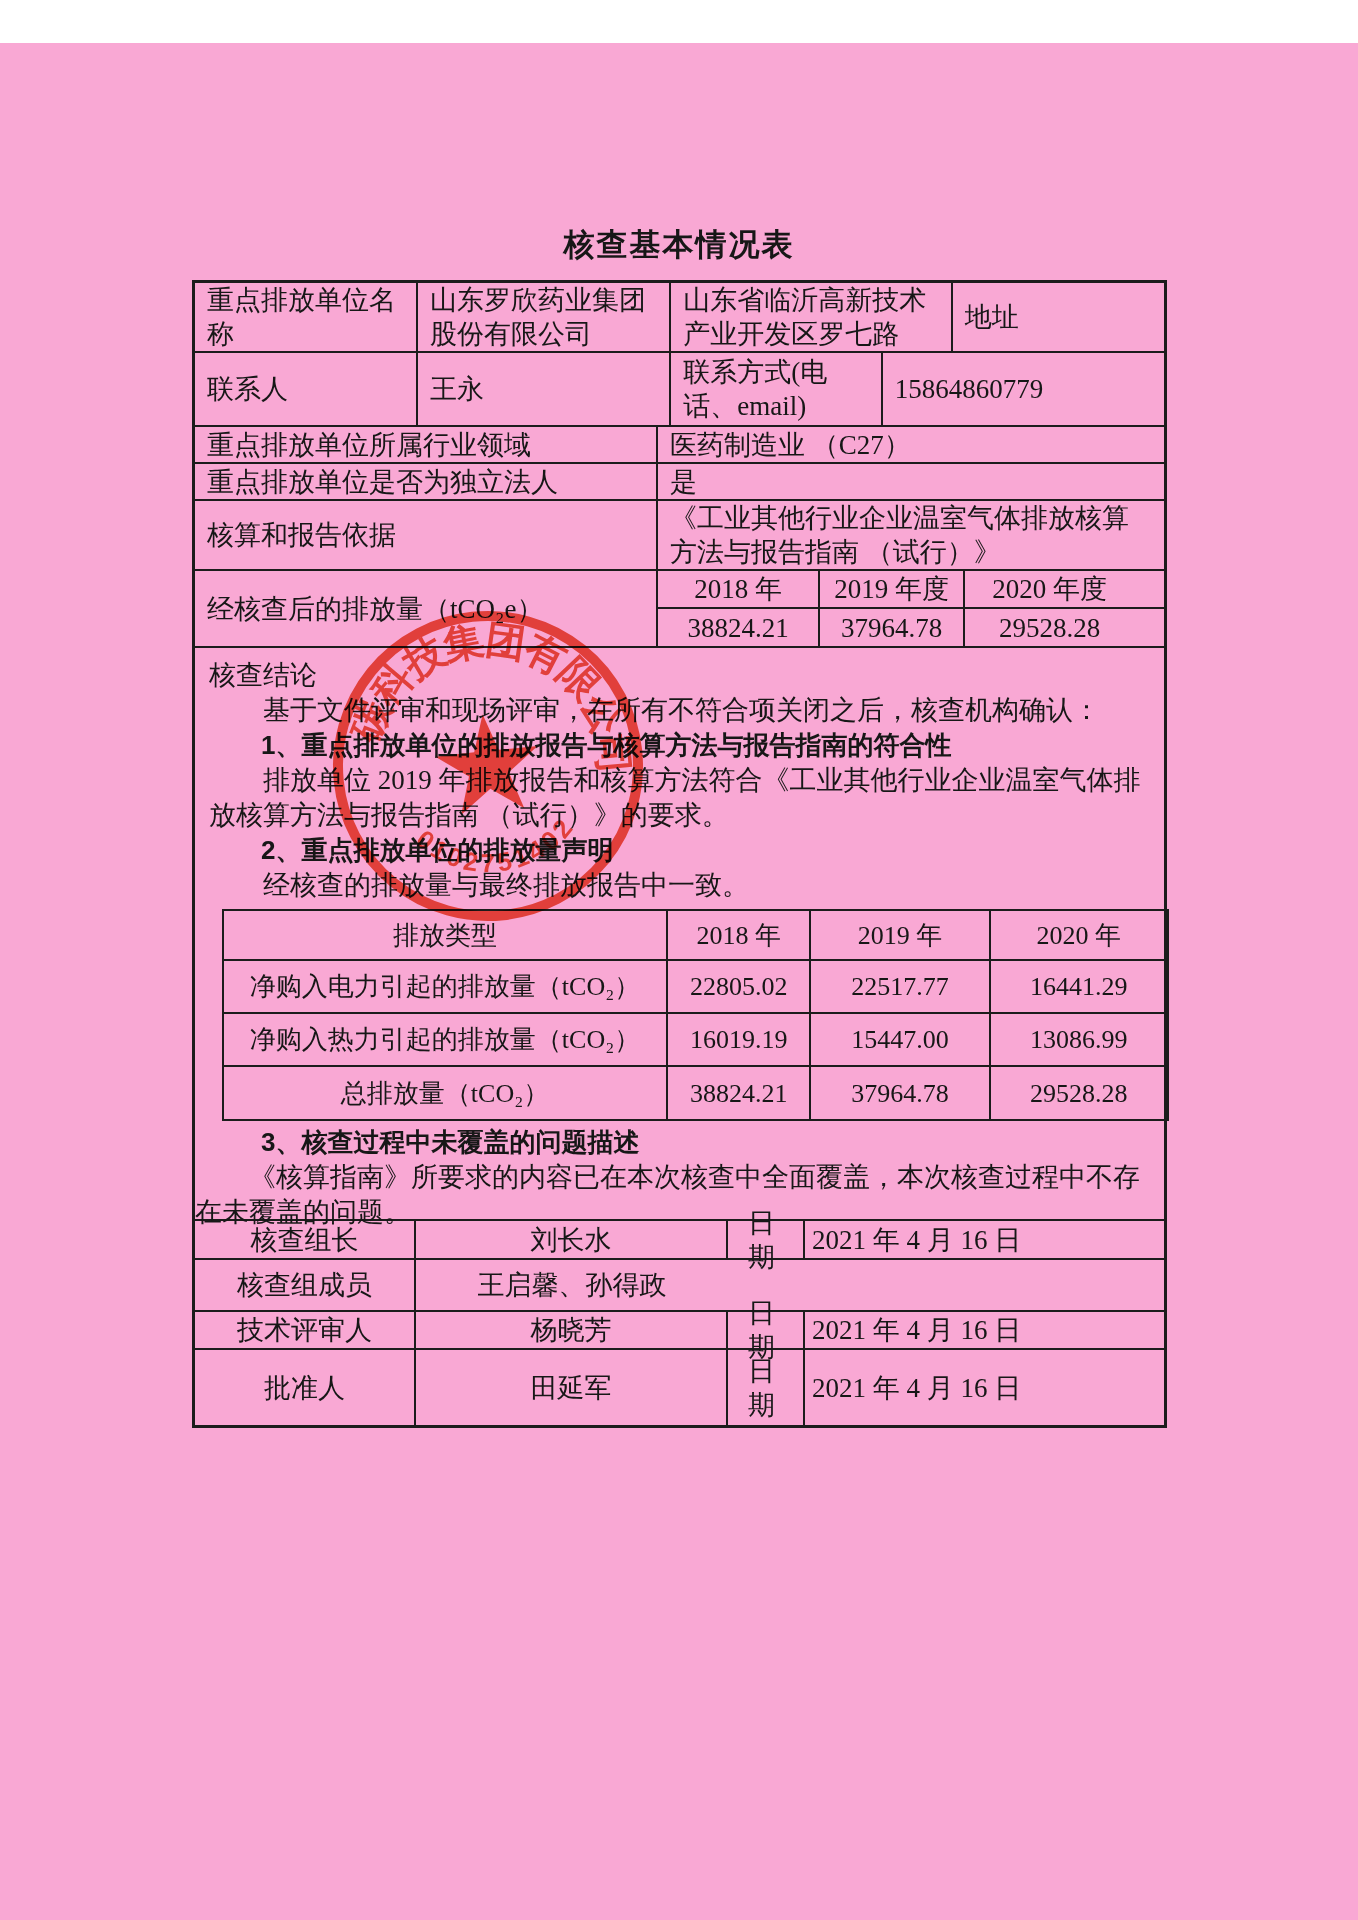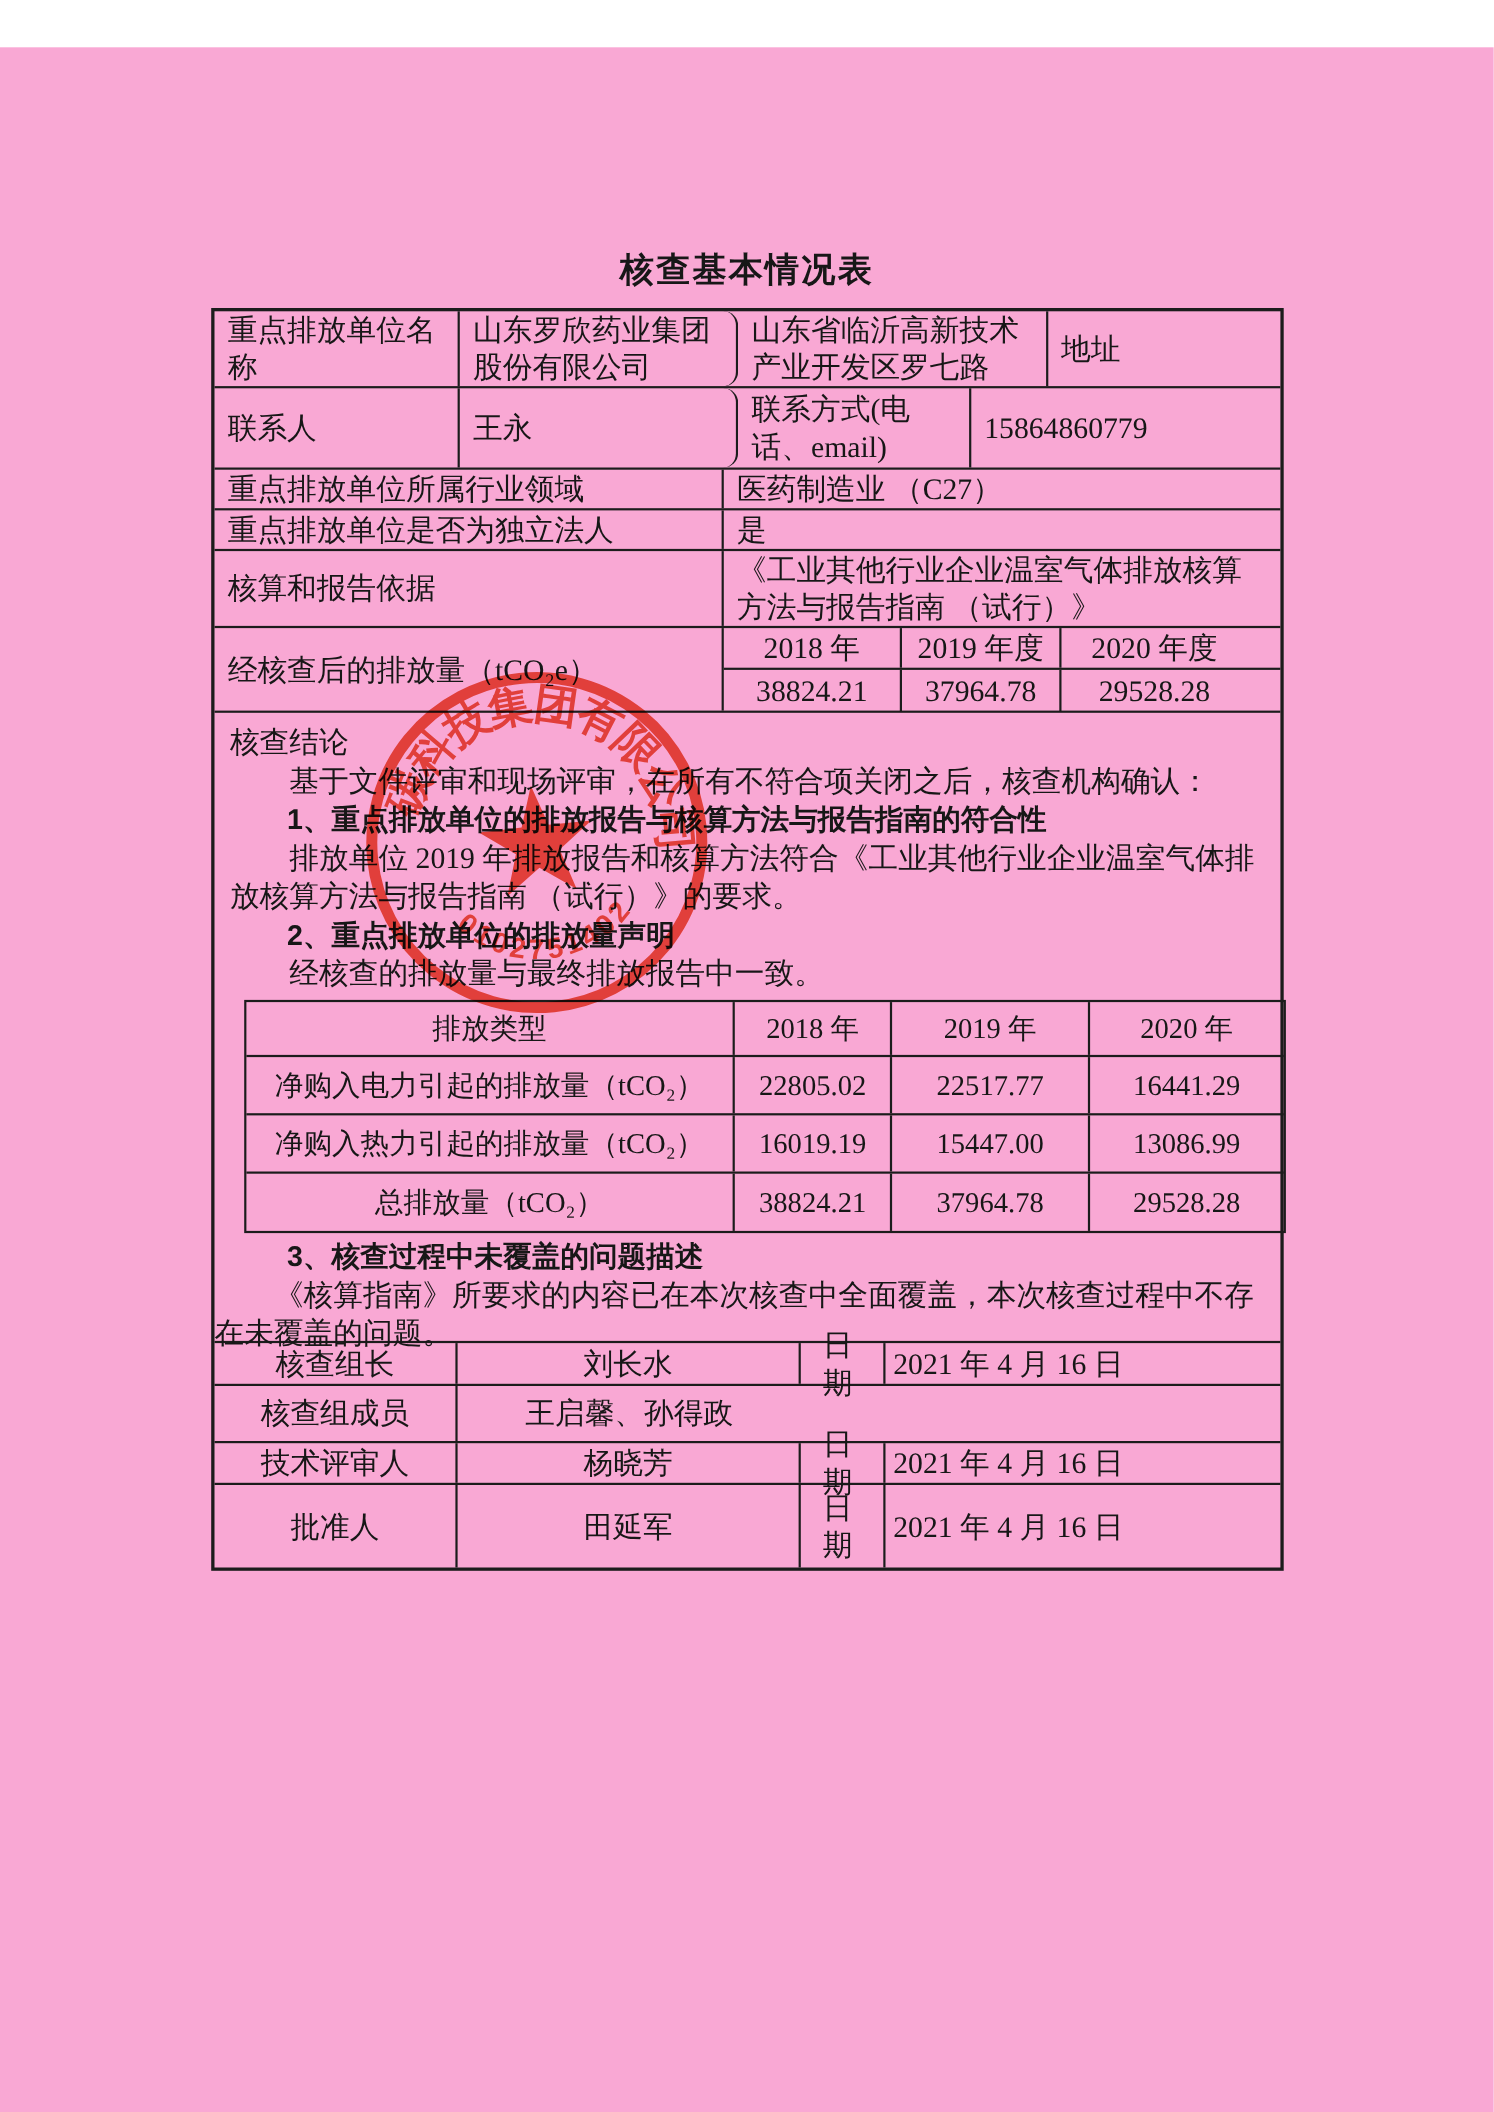--- a/index.html
+++ b/index.html
@@ -20,21 +20,21 @@
     font-size:27px;
   }
   .band { display:flex; border-bottom:2px solid #1c1c1c; }
   .band:last-child { border-bottom:none; }
   .cell { border-right:2px solid #1c1c1c; display:flex; align-items:center;
           padding:2px 12px; overflow-wrap:anywhere; line-height:34px; }
   .cell:last-child { border-right:none; }
   .cell.center { justify-content:center; padding:2px 4px; text-align:center; }
   .cell.noborder { border-right:none; }
   
-  .w1 { width:229px; } .w2 { width:260px;border-radius:13px; } .w3 { width:217px; } .w4 { width:289px; }
+  .w1 { width:229px; } .w2 { width:260px; } .w3 { width:217px; } .w4 { width:289px; }
   .h70 { height:70px; } .h74 { height:74px; } .h37 { height:37px; } .h35 { height:52px; }
   
   .wl { width:463px; } .wv { width:506px; }
   
   .y1 { width:162px; } .y2 { width:145px; } .y3 { width:169px; }
   .vblock { width:506px; display:flex; flex-direction:column; }
   .vrow { display:flex; height:38px; }
   .vrow.first { border-bottom:2px solid #1c1c1c; }
   .vrow .cell { height:100%; }
   

